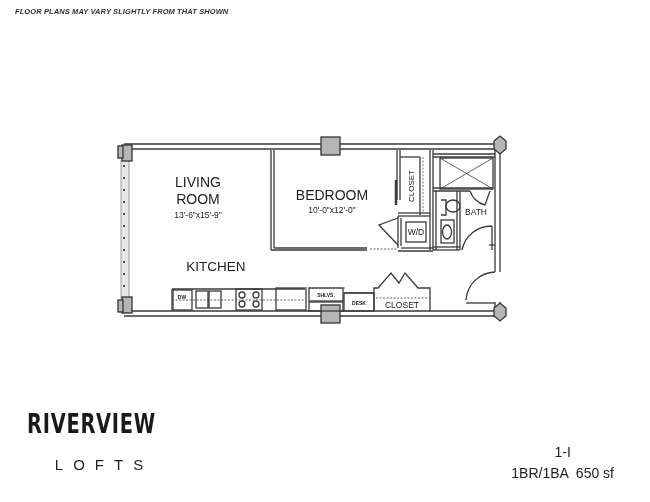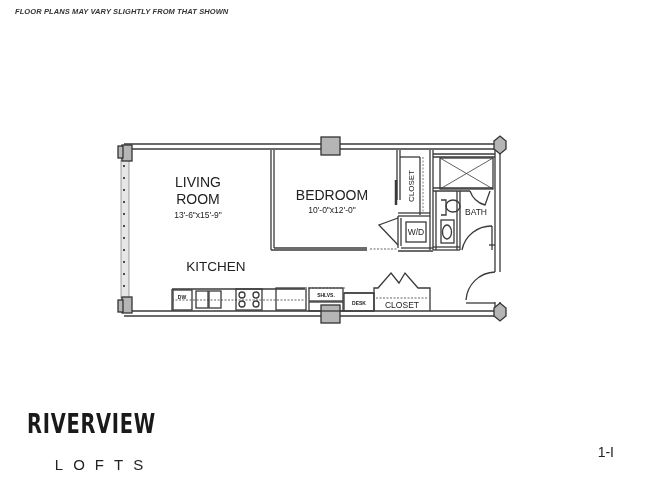--- a/index.html
+++ b/index.html
@@ -159,13 +159,14 @@
   </g>
 </svg>
 
 <div class="brand">
   <div class="brand-name">RIVERVIEW</div>
   <div class="brand-sub">LOFTS</div>
 </div>
 
 <div class="unit-info">
   <div class="code">1-I</div>
+  <div style="white-space:pre;">1BR/1BA  650 sf</div>
 </div>
 
 </body></html>

